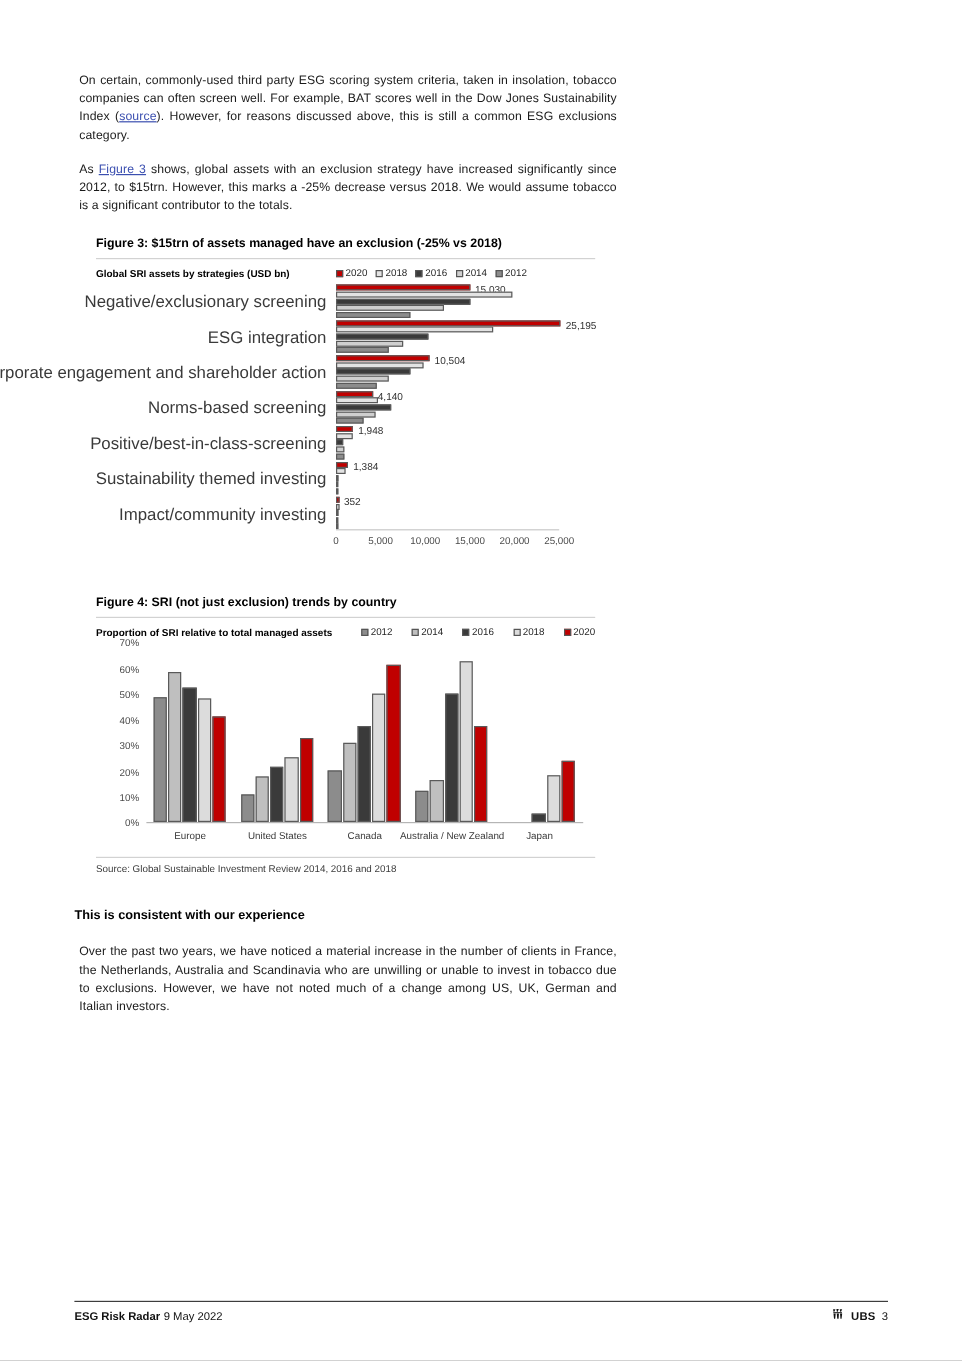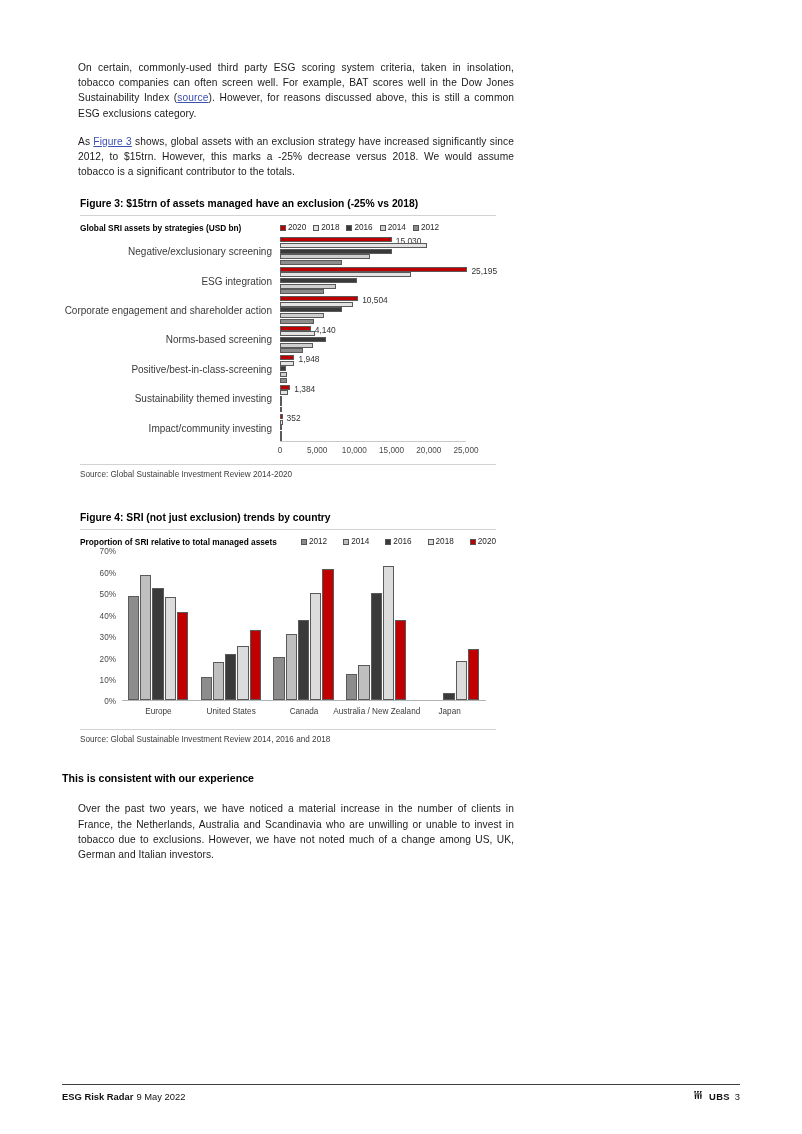--- a/index.html
+++ b/index.html
@@ -25,21 +25,21 @@
     top: 60px;
     width: 452px;
   }
 
   
   p.body {
     font-size: 10.2px;
     line-height: 15.2px;
     color: #1a1a1a;
     text-align: justify;
-    margin: 0 0 13px 16px;
+    margin: 0 0 13px 4px;
     letter-spacing: 0.01em;
   }
   p.body.tight { margin-bottom: 11px; }
   a.link {
     color: #3b4fb0;
     text-decoration: underline;
   }
   h2.subhead {
     font-size: 10.6px;
     font-weight: bold;
@@ -118,21 +118,21 @@
   .h-catlabels {
     position: absolute;
     left: 0;
     width: 192px;
     top: 0;
     bottom: 22px;
   }
   .h-catlabel {
     position: absolute;
     right: 0;
-    font-size: 10px;
+    font-size: 14px;
     color: #3a3a3a;
     text-align: right;
     white-space: nowrap;
     transform: translateY(-50%);
   }
   .h-group { position: absolute; left: 0; right: 0; }
   .h-bar {
     position: absolute;
     left: 0;
     height: 5px;
@@ -371,21 +371,20 @@
         <div class="h-ticklabels" id="fig3-ticks">
             <div class="h-tick" style="left: 0%;">0</div>
             <div class="h-tick" style="left: 20%;">5,000</div>
             <div class="h-tick" style="left: 40%;">10,000</div>
             <div class="h-tick" style="left: 60%;">15,000</div>
             <div class="h-tick" style="left: 80%;">20,000</div>
             <div class="h-tick" style="left: 100%;">25,000</div>
           </div>
       </div>
 
-      <div class="fig-source">Source: Global Sustainable Investment Review 2014-2020</div>
     </div>
 
     <div class="figure" style="margin-top:32px;">
       <div class="fig-title">Figure 4: SRI (not just exclusion) trends by country</div>
 
       <div id="fig4-head">
         <div class="fig-subtitle">Proportion of SRI relative to total managed assets</div>
         <div class="legend" id="fig4-legend">
             <div class="legend-item">
               <span class="legend-swatch" style="background: rgb(140, 140, 140);"></span>

